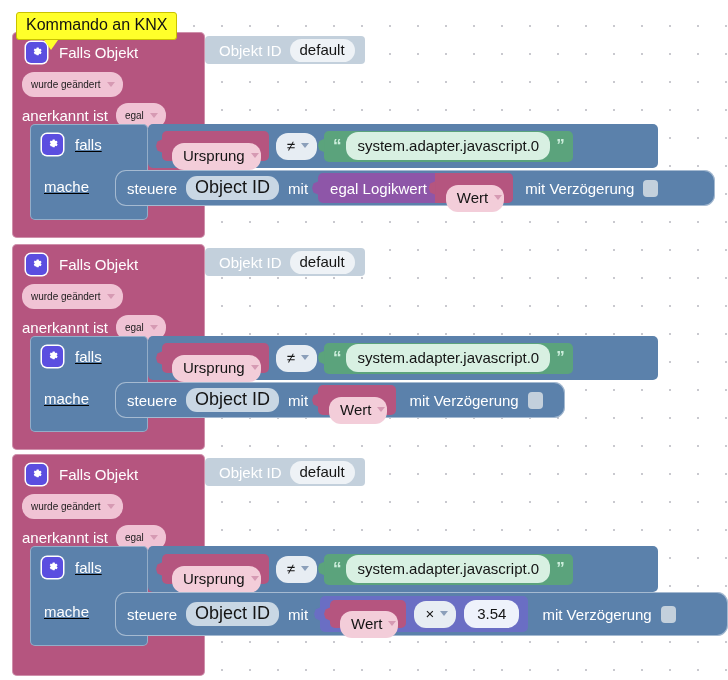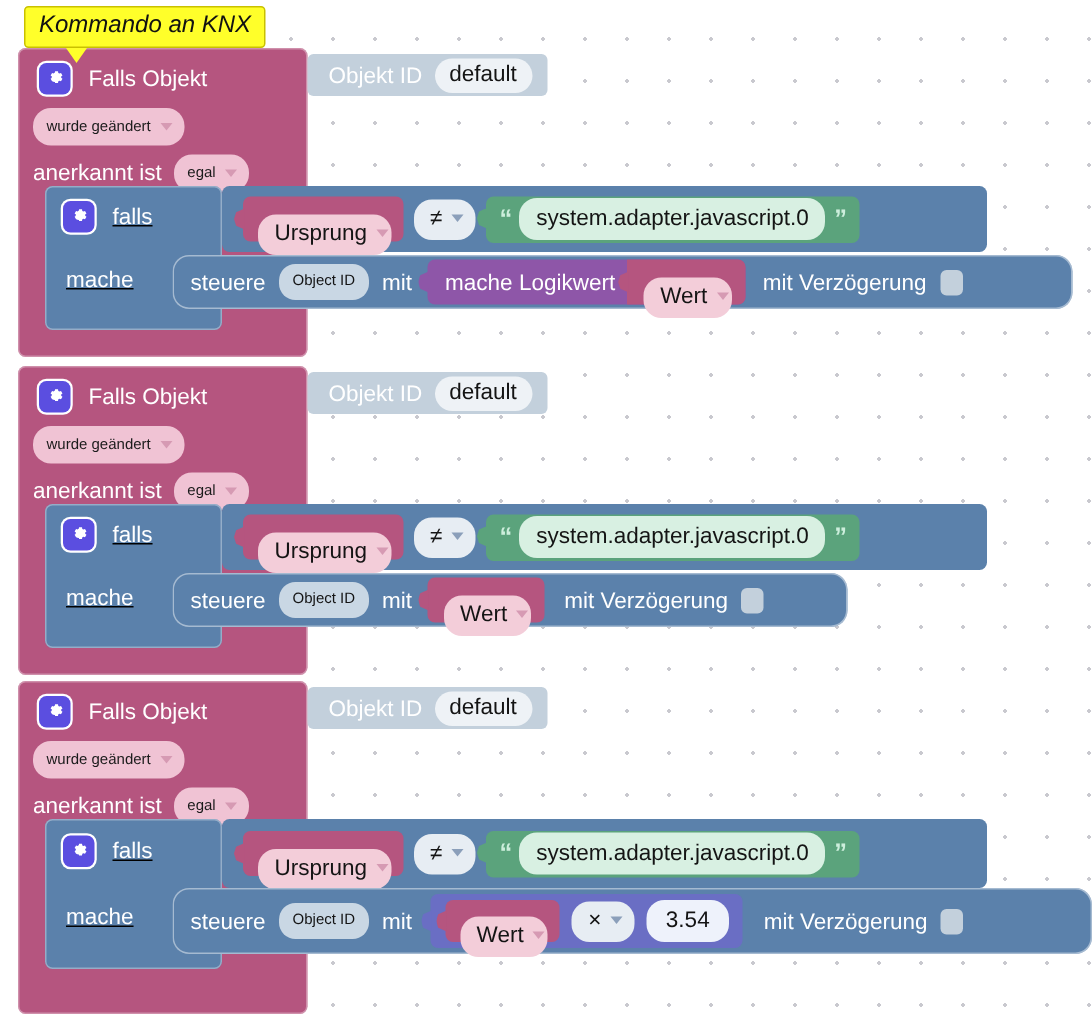--- a/index.html
+++ b/index.html
@@ -137,21 +137,21 @@
     display:inline-flex; align-items:center; height:23px; line-height:19px;
   }
   .fld-num {
     background: #eef2fb; color:#141414; font-size:15px;
     border-radius: 12px; padding: 2px 13px 3px; height: 23px;
     display:inline-flex; align-items:center; line-height:19px;
   }
   .quote { color:#cdeedc; font-size:17px; font-weight:bold; letter-spacing:-1px; }
 
   .objid-pill {
-    background:#c9d7e4; color:#141414; font-size:10px;
+    background:#c9d7e4; color:#141414; font-size:18px;
     border-radius: 11px; padding: 2px 9px 3px;
     line-height: 19px;
   }
 
   
   .chk {
     width: 15px; height: 17px;
     background: #c3d0dc;
     border-radius: 4px;
     display:inline-block;
@@ -182,21 +182,21 @@
     border-left: 7px solid transparent;
     border-right: 7px solid transparent;
     border-top: 10px solid #ffff2a;
   }
 </style>
 </head>
 <body>
 
 <div id="workspace">
 
-  <div class="blk" style="left:16px; top:4px; z-index:40;font-style:italic;">
+  <div class="blk" style="left:16px; top:12px; z-index:40;">
     <div class="comment">Kommando an KNX</div>
     <div class="comment-tail"></div>
   </div>
 
   <div class="blk trigger" style="left:12px; top:32px; width:193px; height:206px; z-index:5;">
 
     <div class="trigger-row first">
       <span class="gear">
         <svg width="13" height="13" viewBox="0 0 24 24">
             <path fill="#ffffff" d="M12 8a4 4 0 100 8 4 4 0 000-8zm0 6a2 2 0 110-4 2 2 0 010 4zm9.5-2l-1.6-1.2c.1-.5.1-1.1 0-1.6L21.5 8l-1.8-3.1-1.9.7c-.4-.4-.9-.6-1.4-.8L16 2.7h-3.6l-.4 2c-.5.2-1 .5-1.4.8l-1.9-.7L6.9 8l1.6 1.2c-.1.5-.1 1.1 0 1.6L6.9 12l1.8 3.1 1.9-.7c.4.4.9.6 1.4.8l.4 2H16l.4-2c.5-.2 1-.5 1.4-.8l1.9.7L21.5 12z"></path>
@@ -262,21 +262,21 @@
     </div>
   </div>
 
   <div class="blk stmt" style="left:115px; top:170px; width:600px; z-index:12;">
     <span class="lbl" style="margin-right:9px;">steuere</span>
     <span class="objid-pill" style="margin-right:9px;">Object ID</span>
     <span class="lbl" style="margin-right:10px;">mit</span>
 
     <span class="val convert" style="gap:8px;height:30px;padding:0 0 0 12px;margin-right:12px;">
       <i class="plug" style="background:#8e56a8;"></i>
-      <span class="lbl">mache Logikwert</span>
+      <span class="lbl">egal Logikwert</span>
       <span class="val variable" style="height:30px;border-radius:0 5px 5px 0;padding:0 9px 0 11px;">
         <i class="plug" style="background:#b5557f;"></i>
         <span class="fld-var">
           <span>Wert</span>
           <i class="caret"></i>
         </span>
       </span>
     </span>
 
     <span class="lbl" style="margin-right:9px;">mit Verzögerung</span>

